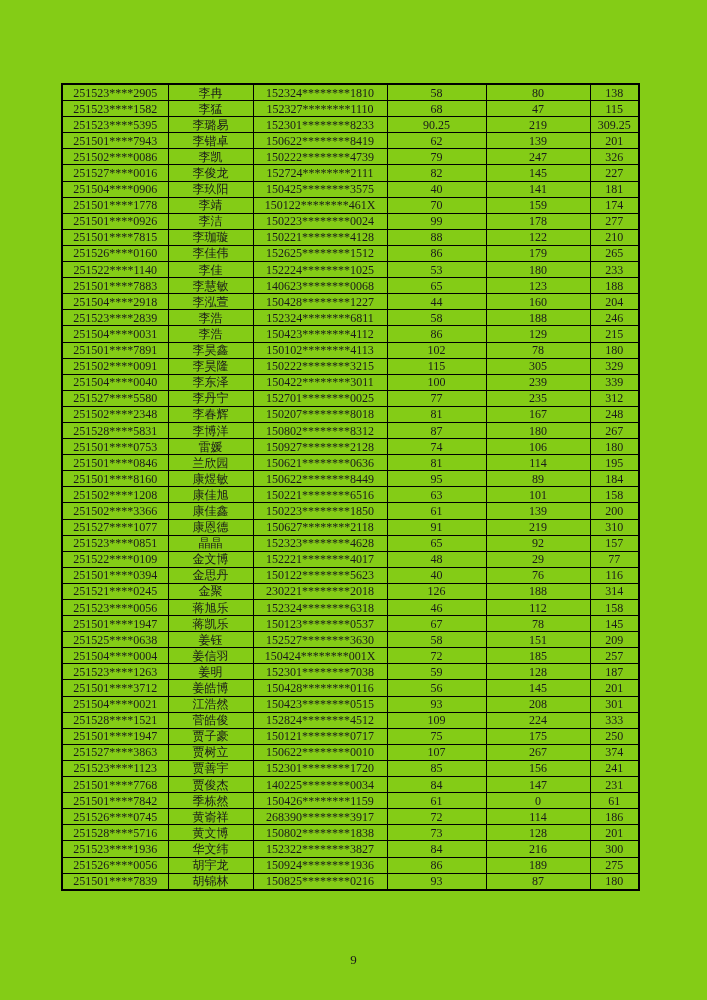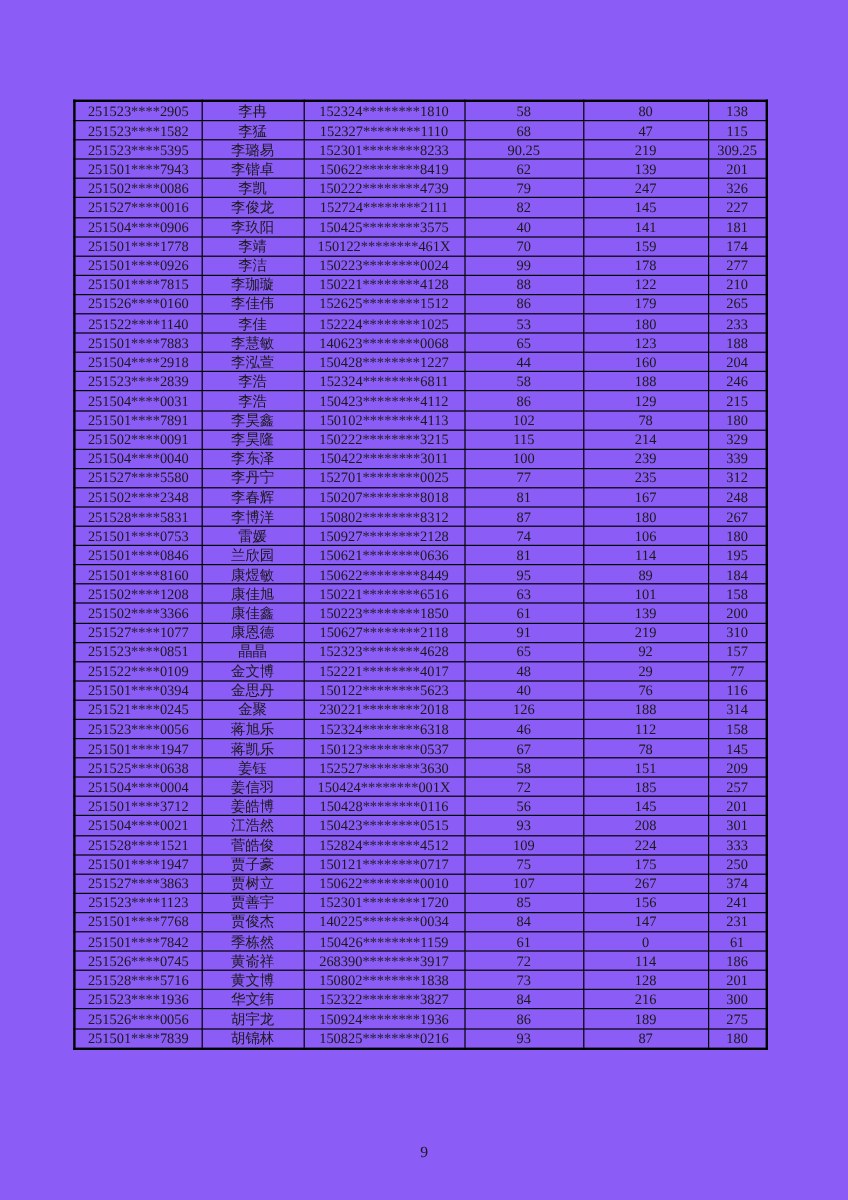--- a/index.html
+++ b/index.html
@@ -4,21 +4,21 @@
 <style>
   html, body {
     margin: 0;
     padding: 0;
     background: #ffffff;
   }
   .page {
     position: relative;
     width: 707px;
     height: 1000px;
-    background: #8b5cf6;
+    background: #84cc16;
     font-family: "Liberation Serif", "DejaVu Serif", serif;
     color: #1a1a1a;
     overflow: hidden;
   }
   table.score-table {
     position: absolute;
     left: 61px;
     top: 83px;
     width: 577px;
     border-collapse: collapse;
@@ -201,21 +201,21 @@
           <td>150102********4113</td>
           <td>102</td>
           <td>78</td>
           <td>180</td>
         </tr>
         <tr>
           <td>251502****0091</td>
           <td>李昊隆</td>
           <td>150222********3215</td>
           <td>115</td>
-          <td>214</td>
+          <td>305</td>
           <td>329</td>
         </tr>
         <tr>
           <td>251504****0040</td>
           <td>李东泽</td>
           <td>150422********3011</td>
           <td>100</td>
           <td>239</td>
           <td>339</td>
         </tr>
@@ -349,20 +349,28 @@
         </tr>
         <tr>
           <td>251504****0004</td>
           <td>姜信羽</td>
           <td>150424********001X</td>
           <td>72</td>
           <td>185</td>
           <td>257</td>
         </tr>
         <tr>
+          <td>251523****1263</td>
+          <td>姜明</td>
+          <td>152301********7038</td>
+          <td>59</td>
+          <td>128</td>
+          <td>187</td>
+        </tr>
+        <tr>
           <td>251501****3712</td>
           <td>姜皓博</td>
           <td>150428********0116</td>
           <td>56</td>
           <td>145</td>
           <td>201</td>
         </tr>
         <tr>
           <td>251504****0021</td>
           <td>江浩然</td>

